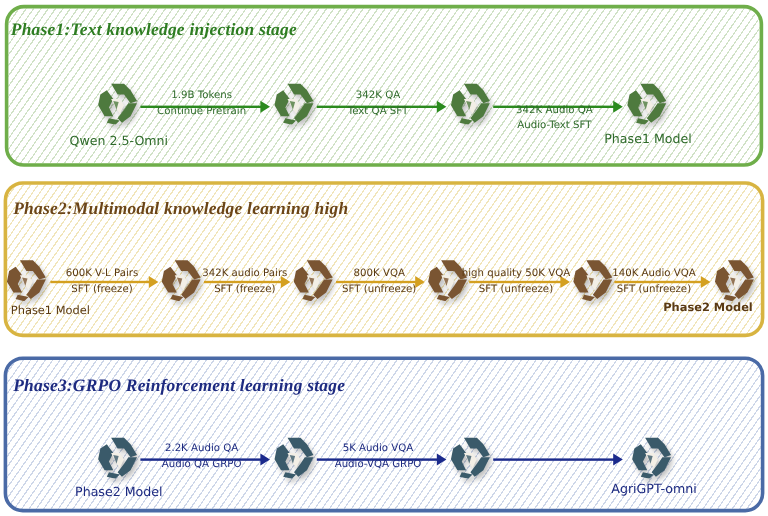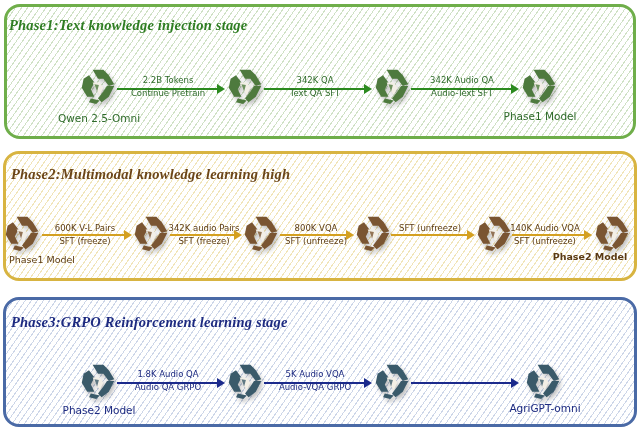--- a/index.html
+++ b/index.html
@@ -44,40 +44,40 @@
 <div class="panel p1"></div>
 <div class="title t1">Phase1:Text knowledge injection stage</div>
 
 <div class="node" style="left:80px;top:68px;color:#4e7a3e"><svg>
       <use href="#logo"></use>
     </svg></div>
 <div class="nlabel" style="left:99px;top:112px;color:#2e6a2a">Qwen 2.5-Omni</div>
 
 <div class="arrow green" style="left:117px;top:88px;width:106px"></div>
 <div class="elabel" style="left:168px;top:74px;color:#2e6a2a">
-    <div>2.2B Tokens</div>
+    <div>1.9B Tokens</div>
     <div>Continue Pretrain</div>
   </div>
 
 <div class="node" style="left:227px;top:68px;color:#4e7a3e"><svg>
       <use href="#logo"></use>
     </svg></div>
 
 <div class="arrow green" style="left:264px;top:88px;width:106px"></div>
 <div class="elabel" style="left:315px;top:74px;color:#2e6a2a">
     <div>342K QA</div>
     <div>Text QA SFT</div>
   </div>
 
 <div class="node" style="left:374px;top:68px;color:#4e7a3e"><svg>
       <use href="#logo"></use>
     </svg></div>
 
 <div class="arrow green" style="left:411px;top:88px;width:106px"></div>
-<div class="elabel" style="left:462px;top:74px;color:#2e6a2a">
+<div class="elabel" style="left:462px;top:86px;color:#2e6a2a">
     <div>342K Audio QA</div>
     <div>Audio-Text SFT</div>
   </div>
 
 <div class="node" style="left:521px;top:68px;color:#4e7a3e"><svg>
       <use href="#logo"></use>
     </svg></div>
 <div class="nlabel" style="left:540px;top:110px;color:#2e6a2a">Phase1 Model</div>
 
 <div class="panel p2"></div>
@@ -113,20 +113,21 @@
     <div>800K VQA</div>
     <div>SFT (unfreeze)</div>
   </div>
 
 <div class="node" style="left:355px;top:215px;color:#7a5532"><svg>
       <use href="#logo"></use>
     </svg></div>
 
 <div class="arrow gold" style="left:391px;top:234px;width:82px"></div>
 <div class="elabel" style="left:430px;top:222px;color:#5a3a14">
+    <div>high quality 50K VQA</div>
     <div>SFT (unfreeze)</div>
   </div>
 
 <div class="node" style="left:476px;top:215px;color:#7a5532"><svg>
       <use href="#logo"></use>
     </svg></div>
 
 <div class="arrow gold" style="left:512px;top:234px;width:78px"></div>
 <div class="elabel" style="left:545px;top:222px;color:#5a3a14">
     <div>140K Audio VQA</div>
@@ -141,21 +142,21 @@
 <div class="panel p3"></div>
 <div class="title t3">Phase3:GRPO Reinforcement learning stage</div>
 
 <div class="node" style="left:80px;top:363px;color:#3a5a6a"><svg>
       <use href="#logo"></use>
     </svg></div>
 <div class="nlabel" style="left:99px;top:404px;color:#1d2a80">Phase2 Model</div>
 
 <div class="arrow blue" style="left:117px;top:382px;width:106px"></div>
 <div class="elabel" style="left:168px;top:368px;color:#1d2a80">
-    <div>1.8K Audio QA</div>
+    <div>2.2K Audio QA</div>
     <div>Audio QA GRPO</div>
   </div>
 
 <div class="node" style="left:227px;top:363px;color:#3a5a6a"><svg>
       <use href="#logo"></use>
     </svg></div>
 
 <div class="arrow blue" style="left:264px;top:382px;width:106px"></div>
 <div class="elabel" style="left:315px;top:368px;color:#1d2a80">
     <div>5K Audio VQA</div>

